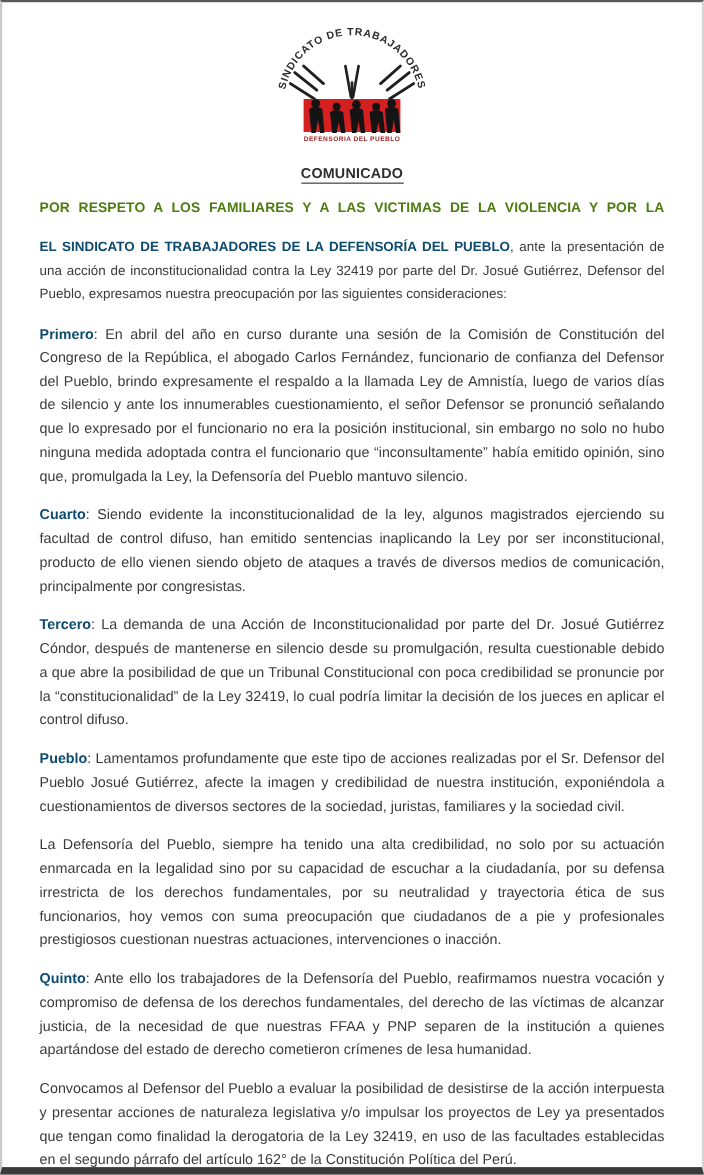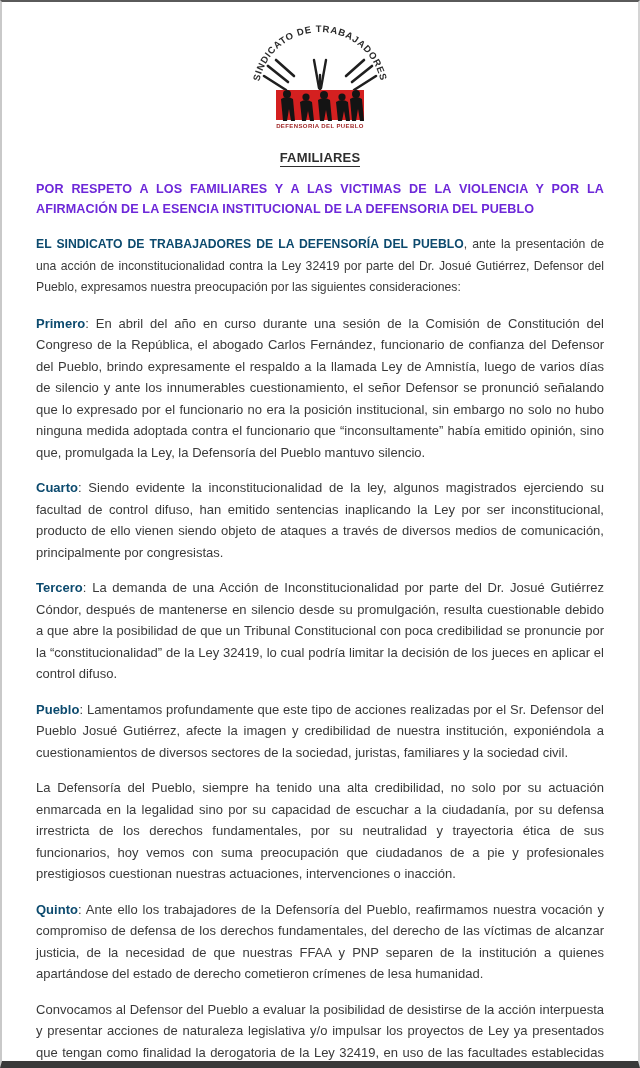--- a/index.html
+++ b/index.html
@@ -62,21 +62,21 @@
     font-size: 13px;
     color: #2e2e2e;
     letter-spacing: 0.2px;
     margin: 10px 0 14px 0;
   }
   .comunicado span {
     border-bottom: 1.6px solid #2e2e2e;
     padding-bottom: 1px;
   }
   .red-title {
-    color: #6d28d9;
+    color: #4d7c0f;
     font-weight: bold;
     font-size: 12.6px;
     line-height: 20px;
     text-align: justify;
     text-align-last: left;
     letter-spacing: 0.1px;
     margin: 0 0 15px 0;
   }
   .red-title .l1 { display: block; text-align: justify; text-align-last: justify; }
   .red-title .l2 { display: block; }
@@ -161,26 +161,25 @@
             </g>
           </g>
 
           <rect x="40" y="101" width="80" height="9" fill="#ffffff"></rect>
           <text class="logo-banner-text" x="80" y="108" text-anchor="middle">DEFENSORIA DEL PUEBLO</text>
         </svg>
       </div>
     </div>
 
     <div class="comunicado">
-      <span>FAMILIARES</span>
+      <span>COMUNICADO</span>
     </div>
 
     <div class="red-title">
       <span class="l1">POR RESPETO A LOS FAMILIARES Y A LAS VICTIMAS DE LA VIOLENCIA Y POR LA</span>
-      <span class="l2">AFIRMACIÓN DE LA ESENCIA INSTITUCIONAL DE LA DEFENSORIA DEL PUEBLO</span>
     </div>
 
     <p class="lead">
       <b>EL SINDICATO DE TRABAJADORES DE LA DEFENSORÍA DEL PUEBLO</b><span>, ante la presentación de una acción de inconstitucionalidad contra la Ley 32419 por parte del Dr. Josué Gutiérrez, Defensor del Pueblo, expresamos nuestra preocupación por las siguientes consideraciones:</span>
     </p>
 
     <p class="para">
       <b>Primero</b><span>: En abril del año en curso durante una sesión de la Comisión de Constitución del Congreso de la República, el abogado Carlos Fernández, funcionario de confianza del Defensor del Pueblo, brindo expresamente el respaldo a la llamada Ley de Amnistía, luego de varios días de silencio y ante los innumerables cuestionamiento, el señor Defensor se pronunció señalando que lo expresado por el funcionario no era la posición institucional, sin embargo no solo no hubo ninguna medida adoptada contra el funcionario que “inconsultamente” había emitido opinión, sino que, promulgada la Ley, la Defensoría del Pueblo mantuvo silencio.</span>
     </p>
 

